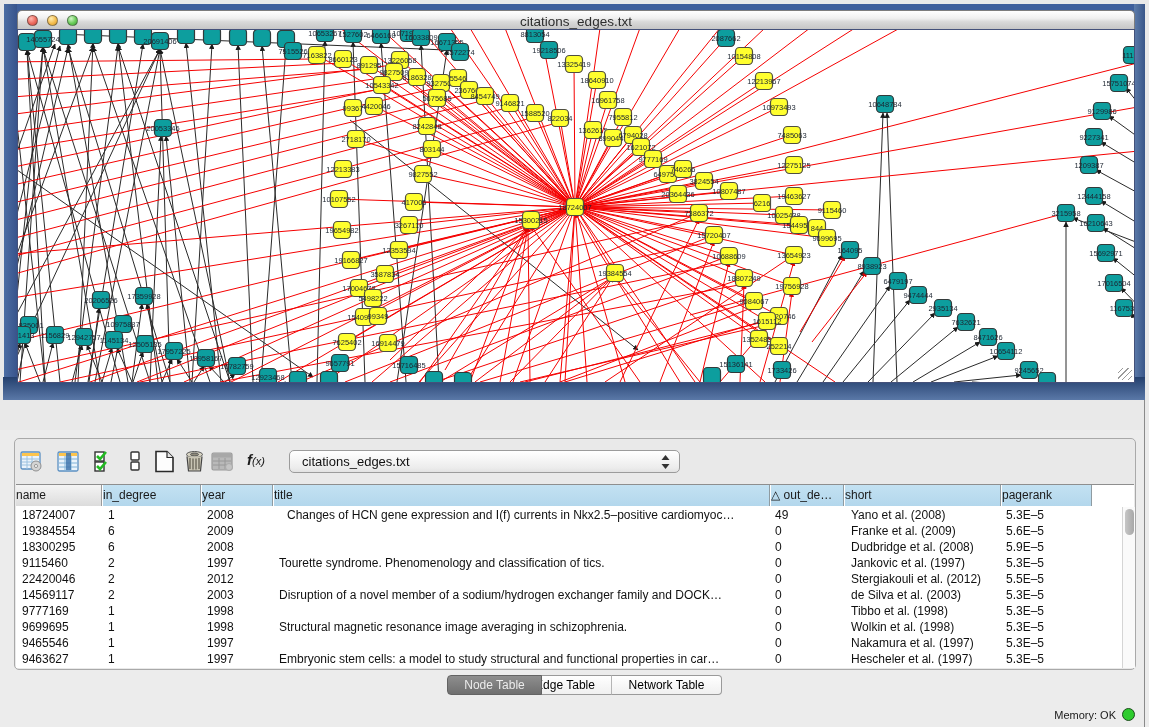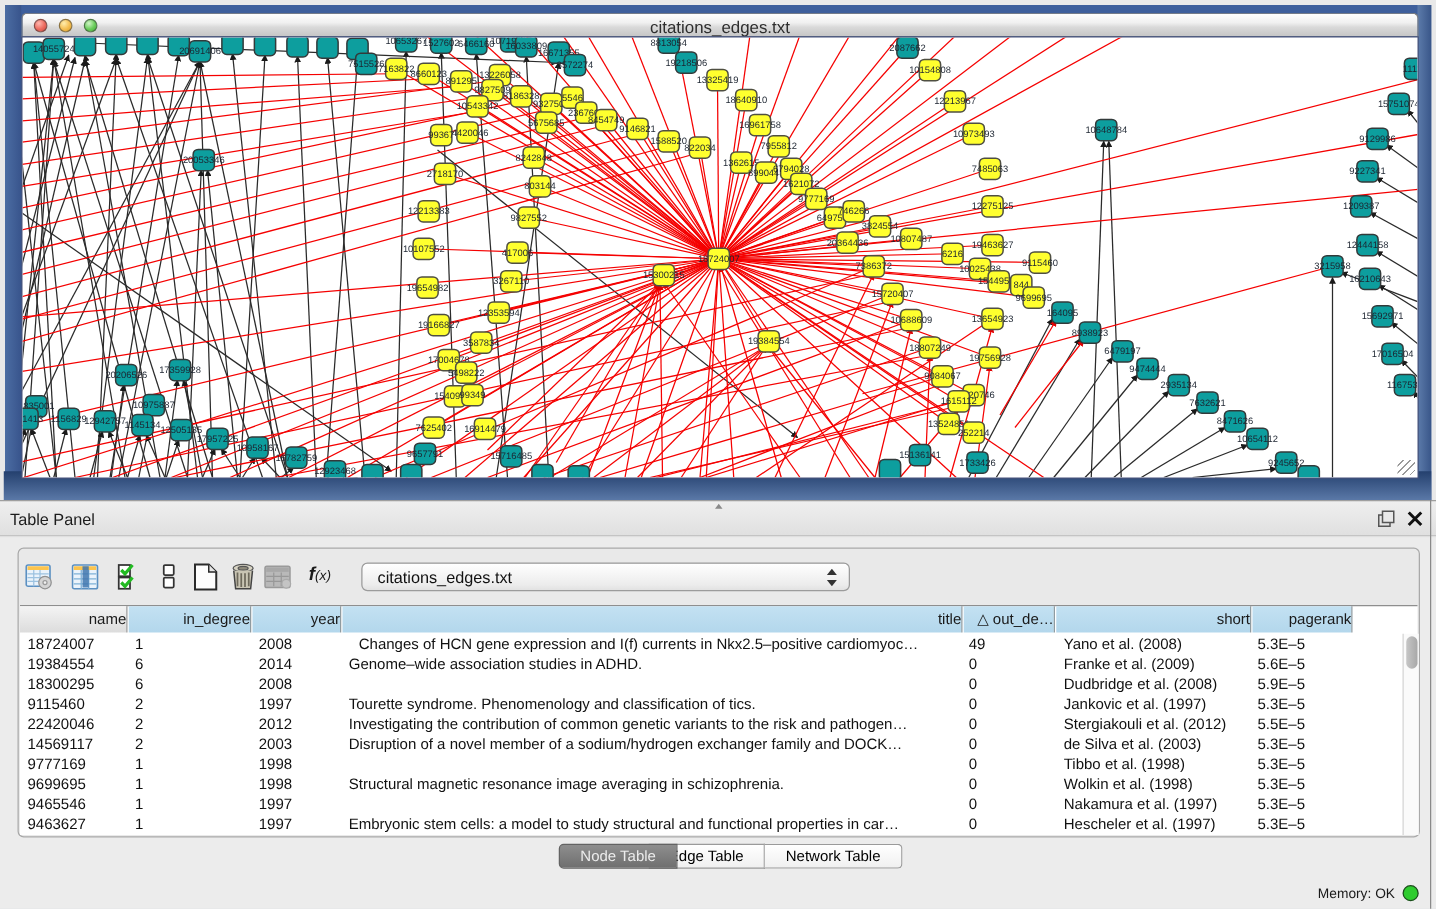--- a/index.html
+++ b/index.html
@@ -23,21 +23,21 @@
 #tph{position:absolute;left:0;top:400px;width:1149px;height:29px;background:linear-gradient(180deg,#efefef,#e0e0e0);border-top:1px solid #9f9f9f;border-bottom:1px solid #c4c4c4}
 #tph .t{position:absolute;left:8px;top:7px;font-size:13px;color:#1c1c1c}
 #lower{position:absolute;left:0;top:430px;width:1149px;height:297px;background:#ececec}
 #container{position:absolute;left:14px;top:438px;width:1122px;height:232px;background:#e9e9e9;border:1px solid #a9a9a9;border-radius:5px}
 
 .ic{position:absolute;top:450px}
 #combo{position:absolute;left:289px;top:450px;width:391px;height:23px;background:linear-gradient(180deg,#ffffff,#ececec 80%,#e2e2e2);border:1px solid #9b9b9b;border-radius:5px;font-size:13px;color:#111;line-height:21px;padding-left:12px}
 
 
 #tbl{position:absolute;left:16px;top:484px;width:1118px;height:184px;background:#fff;border-top:1px solid #8e8e8e}
-.hcell{position:absolute;top:485px;height:21px;font-size:12px;color:#1a1a1a;text-align:right;line-height:21px;border-right:1px solid #8f9ba1;background:linear-gradient(180deg,#c3e1f2,#b3d7ec)}
+.hcell{position:absolute;top:485px;height:21px;font-size:12px;color:#1a1a1a;text-align:left;line-height:21px;border-right:1px solid #8f9ba1;background:linear-gradient(180deg,#c3e1f2,#b3d7ec)}
 .trow{position:absolute;left:0;top:0;width:1149px;height:16px;font-size:12px;color:#111}
 .trow span{position:absolute;top:0;white-space:nowrap;line-height:16px}
 #vsb{position:absolute;left:1122px;top:507px;width:13px;height:161px;background:#fafafa;border-left:1px solid #d5d5d5}
 #vsbt{position:absolute;left:2px;top:2px;width:9px;height:26px;border-radius:5px;background:linear-gradient(90deg,#c6c6c6,#a8a8a8)}
 
 #tabs{position:absolute;left:431px;top:675px;width:291px;height:20px;font-size:12px}
 .seg{position:absolute;top:0;height:20px;line-height:19px;text-align:center;border:1px solid #9a9a9a;background:linear-gradient(180deg,#ffffff,#f0f0f0)}
 #seg1{left:16px;width:95px;border-radius:4px 0 0 4px;background:linear-gradient(180deg,#8e8e8e,#6f6f6f);color:#ececec;border-color:#636363}
 #seg2{left:88px;width:93px;border-left:none}
 #seg3{left:180px;width:111px;border-radius:0 4px 4px 0;border-left:1px solid #b5b5b5}
@@ -581,33 +581,20 @@
             <text x="391" y="197.5" text-anchor="middle" fill="#1c2430">3267110</text>
             <rect x="372.5" y="211.5" width="17" height="17" rx="4" fill="#ffff2e" stroke="#4f4f42" stroke-width="1.2"></rect>
             <text x="381" y="222.5" text-anchor="middle" fill="#1c2430">12353594</text>
             <rect x="548.5" y="168.5" width="17" height="17" rx="4" fill="#ffff2e" stroke="#4f4f42" stroke-width="1.2"></rect>
             <text x="557" y="179.5" text-anchor="middle" fill="#1c2430">18724007</text>
           </g>
         </svg>
         <div id="grip"></div>
       </div>
 </div>
-<div id="tph">
-      <span class="t">Table Panel</span>
-      <svg style="position:absolute;left:567px;top:1px" width="16" height="6">
-        <path d="M8,1L11,5H5z" fill="#8a8a8a"></path>
-      </svg>
-  <svg style="position:absolute;right:33px;top:7px" width="14" height="14">
-        <rect x="1" y="4" width="9" height="9" fill="none" stroke="#555" stroke-width="1.2"></rect>
-        <rect x="4" y="1" width="9" height="9" fill="#e8e8e8" stroke="#555" stroke-width="1.2"></rect>
-      </svg>
-  <svg style="position:absolute;right:10px;top:7px" width="14" height="14">
-        <path d="M2,2L12,12M12,2L2,12" stroke="#111" stroke-width="2.4"></path>
-      </svg>
-</div>
 <div id="lower"></div>
 <div id="container"></div>
 <div class="ic" style="left:20px">
 <svg width="23" height="23">
         <rect x="1" y="2" width="19" height="17" rx="1.5" fill="#eaf3fb" stroke="#5b90c2" stroke-width="1.3"></rect>
         <rect x="2" y="3" width="17" height="3" fill="#fcc44d"></rect>
         <path d="M2,9h17M2,12h17M2,15h17M7,6v13M12,6v13" stroke="#9cc2e0" stroke-width="1"></path>
         <circle cx="16" cy="16" r="5" fill="#d4d4d4" stroke="#909090"></circle>
         <circle cx="16" cy="16" r="1.6" fill="#f0f0f0" stroke="#9a9a9a"></circle>
       </svg></div>
@@ -654,35 +641,34 @@
         <path d="M4.5,0L8.5,5H0.5z" fill="#333"></path>
         <path d="M4.5,14L8.5,9H0.5z" fill="#333"></path>
       </svg></div>
 <div id="tbl"></div>
 <div class="hcell" style="left:16px;width:86px;background:linear-gradient(180deg,#f4f4f4,#dcdcdc);border-right:1px solid #9a9a9a">name</div>
 <div class="hcell" style="left:103px;width:98px">in_degree</div>
 <div class="hcell" style="left:202px;width:71px">year</div>
 <div class="hcell" style="left:274px;width:496px">title</div>
 <div class="hcell" style="left:771px;width:73px">△ out_de…</div>
 <div class="hcell" style="left:845px;width:156px">short</div>
-<div class="hcell" style="left:1002px;width:80px">pagerank</div>
+<div class="hcell" style="left:1002px;width:90px">pagerank</div>
 <div class="trow" style="top:507px">
 <span style="left:22px">18724007</span>
       <span style="left:108px">1</span>
       <span style="left:207px">2008</span>
       <span style="left:287px">Changes of HCN gene expression and I(f) currents in Nkx2.5–positive cardiomyoc…</span>
       <span style="left:775px">49</span>
       <span style="left:851px">Yano et al. (2008)</span>
       <span style="left:1006px">5.3E–5</span>
     </div>
 <div class="trow" style="top:523px">
 <span style="left:22px">19384554</span>
       <span style="left:108px">6</span>
-      <span style="left:207px">2014</span>
-      <span style="left:279px">Genome–wide association studies in ADHD.</span>
+      <span style="left:207px">2009</span>
       <span style="left:775px">0</span>
       <span style="left:851px">Franke et al. (2009)</span>
       <span style="left:1006px">5.6E–5</span>
     </div>
 <div class="trow" style="top:539px">
 <span style="left:22px">18300295</span>
       <span style="left:108px">6</span>
       <span style="left:207px">2008</span>
       <span style="left:775px">0</span>
       <span style="left:851px">Dudbridge et al. (2008)</span>
@@ -694,21 +680,20 @@
       <span style="left:207px">1997</span>
       <span style="left:279px">Tourette syndrome. Phenomenology and classification of tics.</span>
       <span style="left:775px">0</span>
       <span style="left:851px">Jankovic et al. (1997)</span>
       <span style="left:1006px">5.3E–5</span>
     </div>
 <div class="trow" style="top:571px">
 <span style="left:22px">22420046</span>
       <span style="left:108px">2</span>
       <span style="left:207px">2012</span>
-      <span style="left:279px">Investigating the contribution of common genetic variants to the risk and pathogen…</span>
       <span style="left:775px">0</span>
       <span style="left:851px">Stergiakouli et al. (2012)</span>
       <span style="left:1006px">5.5E–5</span>
     </div>
 <div class="trow" style="top:587px">
 <span style="left:22px">14569117</span>
       <span style="left:108px">2</span>
       <span style="left:207px">2003</span>
       <span style="left:279px">Disruption of a novel member of a sodium/hydrogen exchanger family and DOCK…</span>
       <span style="left:775px">0</span>

